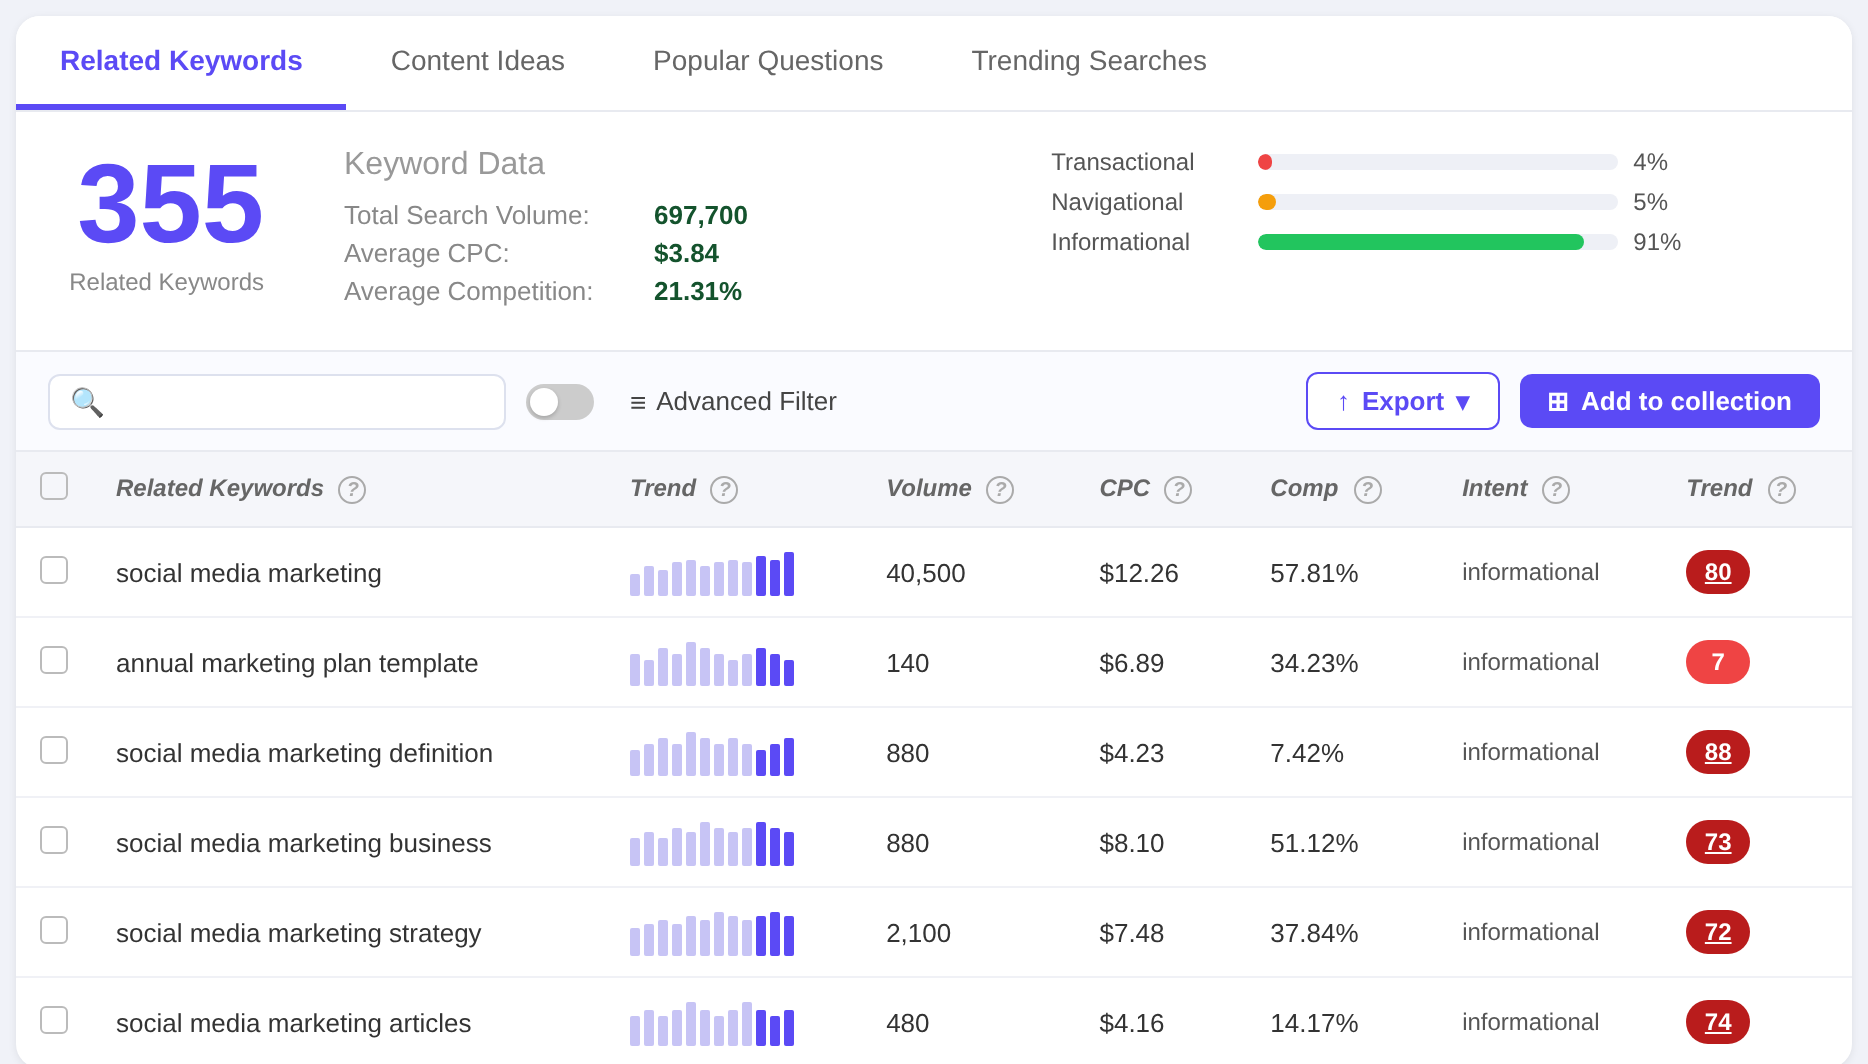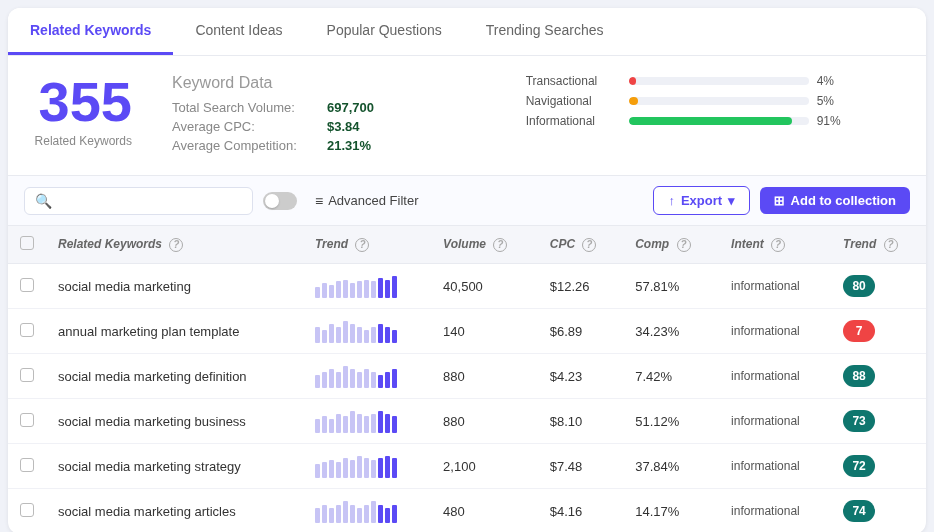--- a/index.html
+++ b/index.html
@@ -293,21 +293,21 @@
       align-items: center;
       justify-content: center;
       min-width: 32px;
       height: 22px;
       border-radius: 11px;
       font-size: 12px;
       font-weight: 700;
       color: #fff;
       padding: 0 6px;
     }
-    .badge-green { background: #0f766e; }
+    .badge-green { background: #b91c1c; text-decoration: underline; }
     .badge-red { background: #ef4444; }
     .intent-tag {
       font-size: 12px;
       color: #555;
     }
   </style>
 </head>
 <body>
 
 <div class="container">

